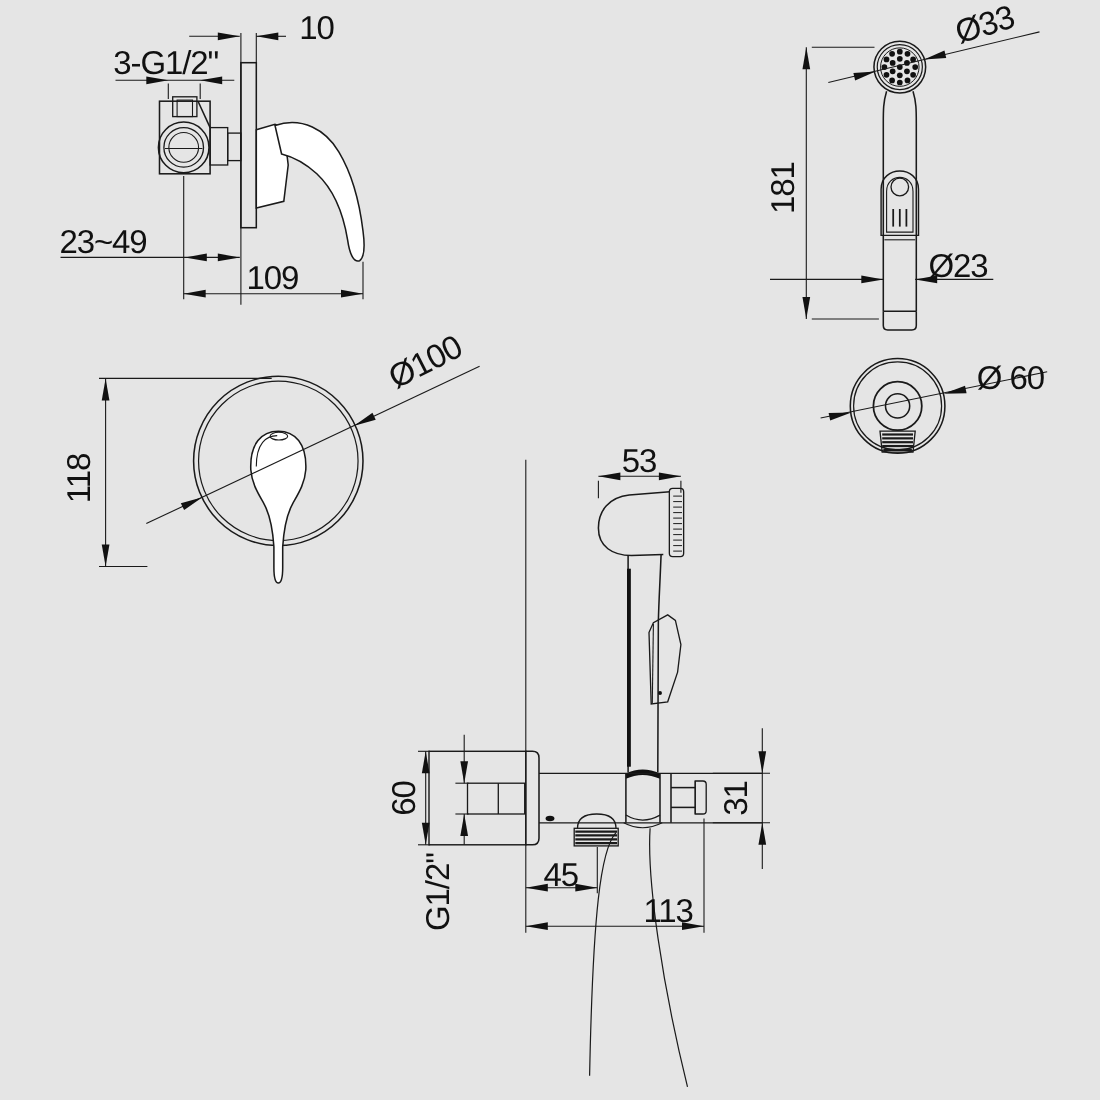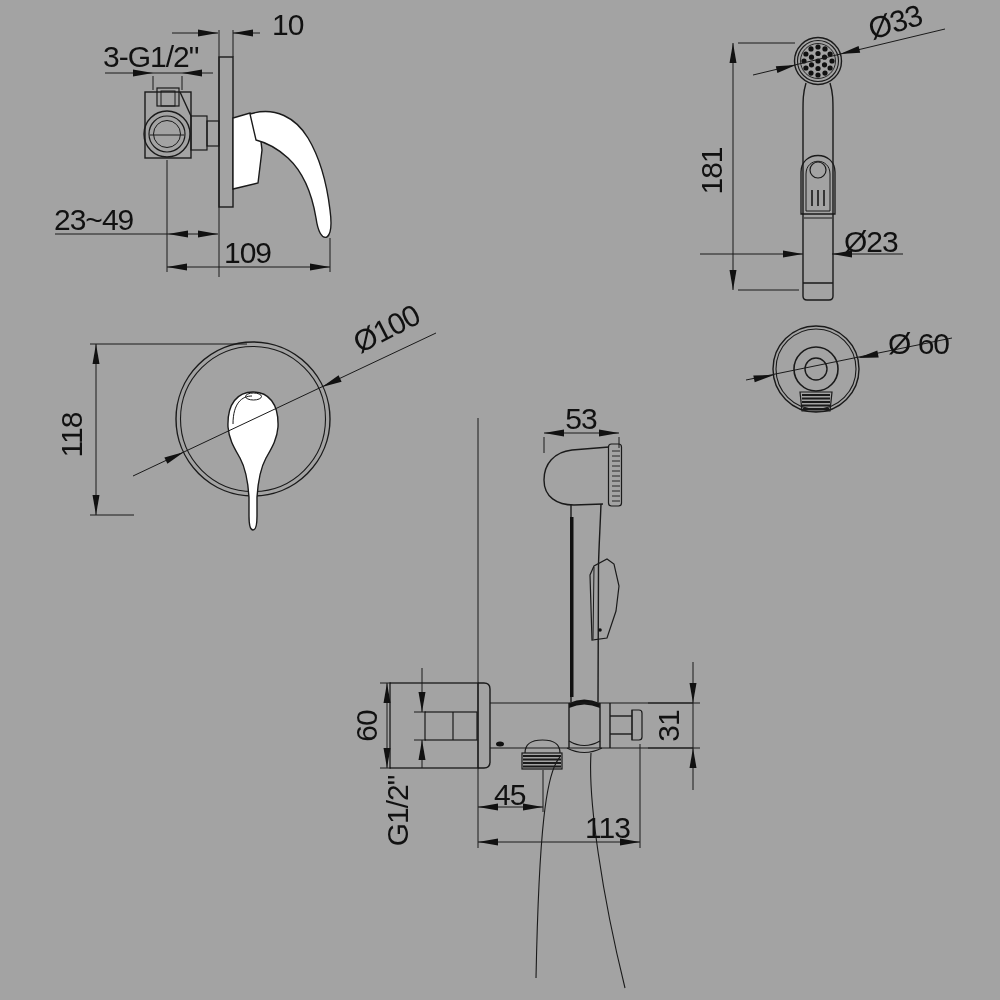--- a/index.html
+++ b/index.html
@@ -1,16 +1,16 @@
 <!DOCTYPE html>
 <html><head>
 <meta charset="utf-8">
 <style>
   html,body{margin:0;padding:0;background:#fff;}
-  #canvas{position:relative;width:1000px;height:1000px;background:#a3a3a3;overflow:hidden;}
+  #canvas{position:relative;width:1000px;height:1000px;background:#e5e5e5;overflow:hidden;}
   svg{display:block;}
   text{font-family:"Liberation Sans","DejaVu Sans",sans-serif;fill:#111;letter-spacing:-1px;}
   .dim-text{font-size:30px;}
 </style>
 </head>
 <body>
 
 <div id="canvas">
 <svg width="1000" height="1000" viewBox="0 0 1000 1000">
 

